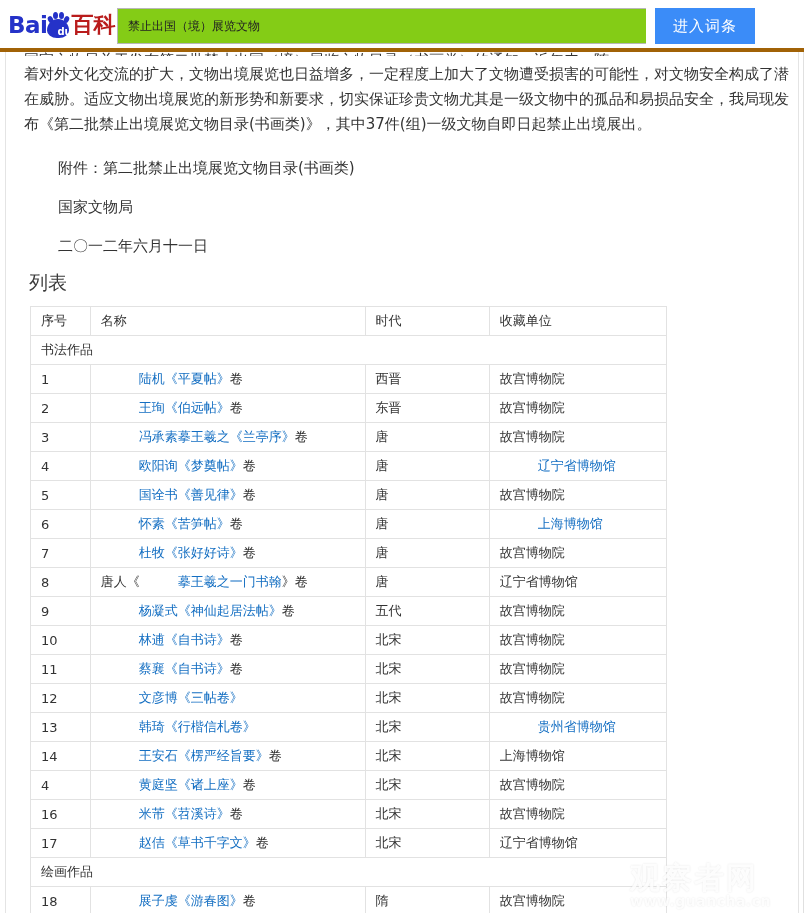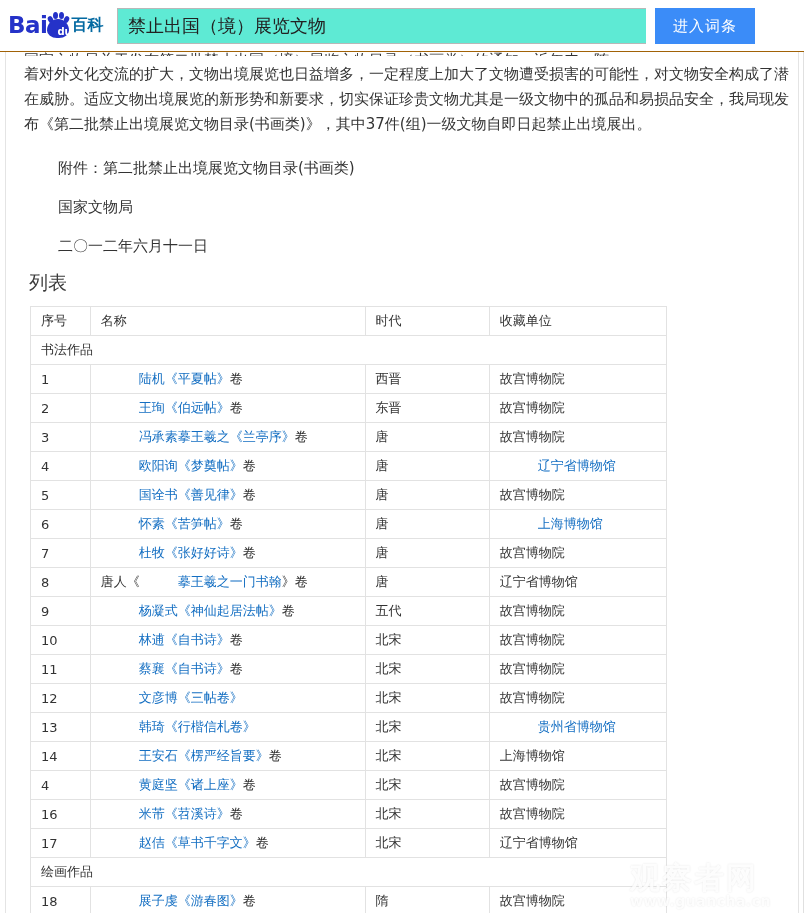--- a/index.html
+++ b/index.html
@@ -16,21 +16,21 @@
     position: relative;
   }
 
   
   #topbar {
     position: absolute;
     top: 0; left: 0;
     width: 804px;
     height: 52px;
     background: #ffffff;
-    border-bottom: 1px solid #a16207;
+    border-bottom: 4px solid #a16207;
     box-sizing: border-box;
     z-index: 40;
   }
   #logo {
     position: absolute;
     left: 8px; top: 10px;
     height: 30px;
     width: 108px;
     display: flex;
     align-items: center;
@@ -72,36 +72,36 @@
     background: #2532c8;
     border-radius: 50%;
   }
   .t1 { left: 1px;  top: 4px;  transform: rotate(-28deg); }
   .t2 { left: 6px;  top: 0px;  }
   .t3 { left: 12px; top: 0px;  }
   .t4 { left: 17px; top: 4px;  transform: rotate(28deg); }
   .logo-cn {
     font-family: "DejaVu Sans", sans-serif;
     font-weight: bold;
-    font-size: 16px;
-    color: #0369a1;
+    font-size: 22px;
+    color: #b91c1c;
     line-height: 1;
     margin-left: 2px;
   }
 
   #search-input {
     position: absolute;
     left: 117px; top: 8px;
     width: 529px; height: 36px;
     box-sizing: border-box;
     border: 1px solid #b8b8b8;
     border-right: none;
-    background: #5eead4;
+    background: #84cc16;
     padding: 0 10px;
-    font-size: 18px;
+    font-size: 12px;
     color: #222;
     font-family: "DejaVu Sans", "Liberation Sans", sans-serif;
     outline: none;
     line-height: 34px;
   }
   #enter-entry-button {
     position: absolute;
     left: 655px; top: 8px;
     width: 100px; height: 36px;
     background: #3b8cf8;

